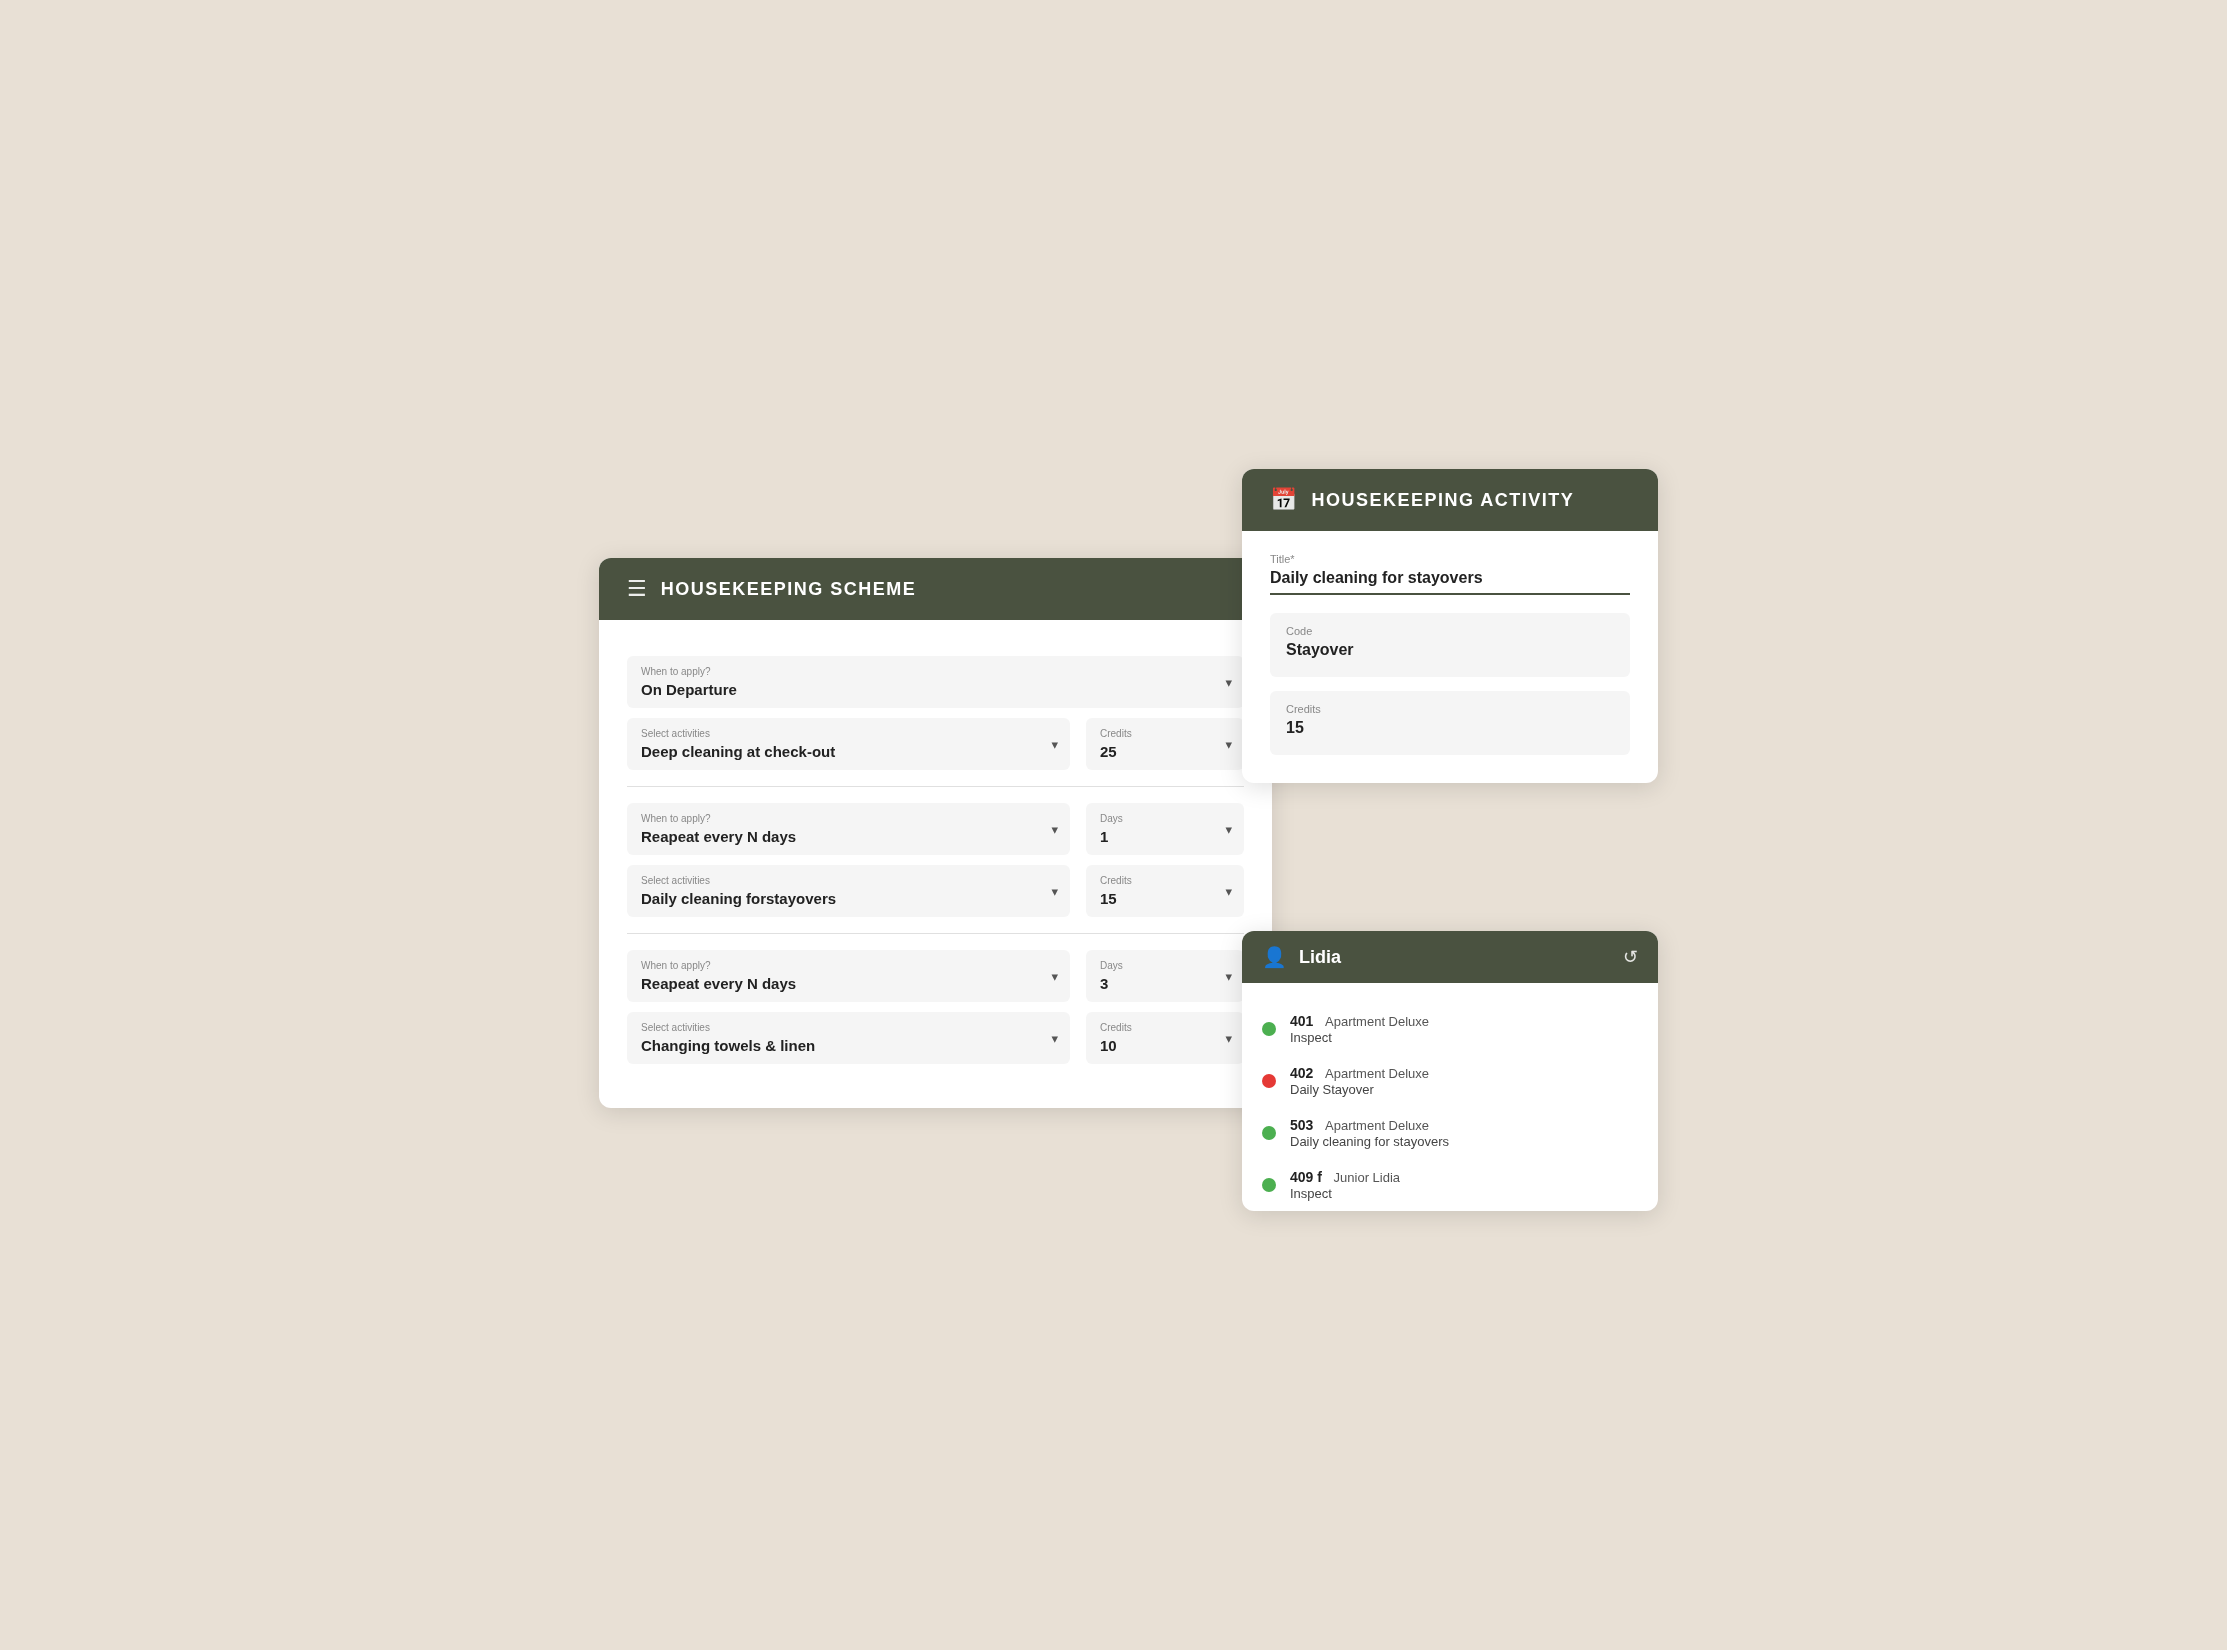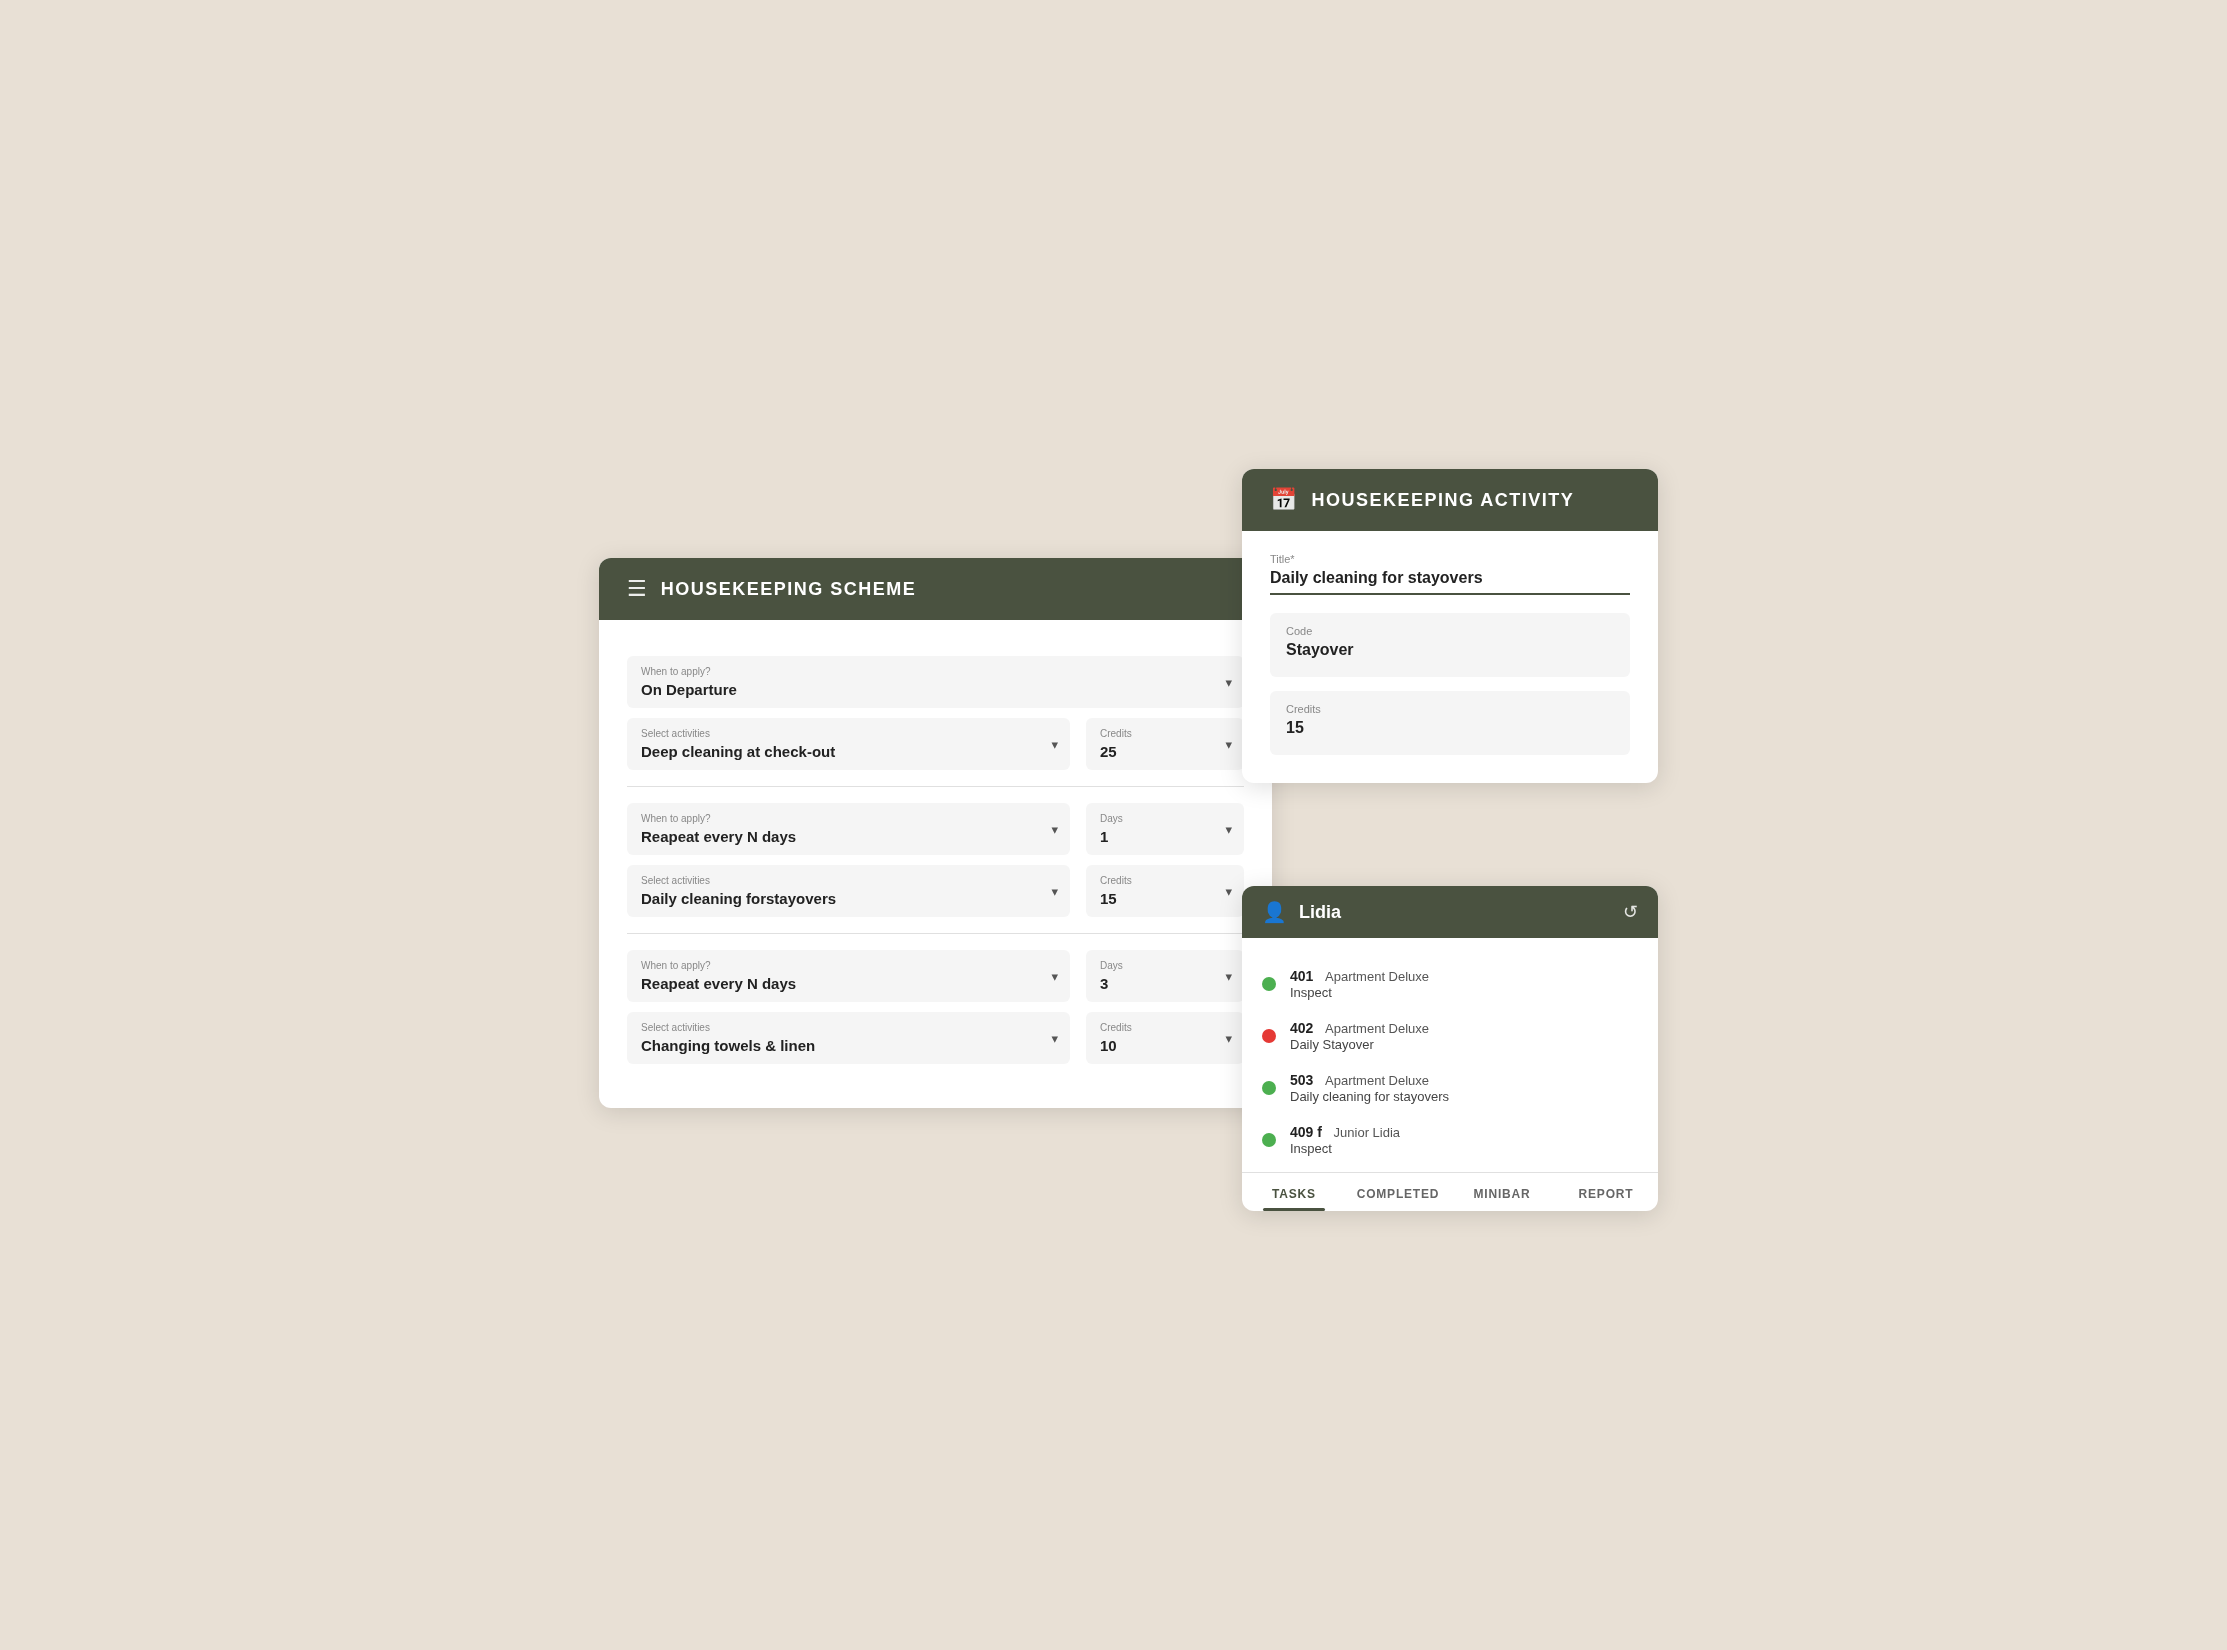--- a/index.html
+++ b/index.html
@@ -474,22 +474,16 @@
           <div class="task-room">
             <span>409 f</span>&nbsp;&nbsp;
             <span class="task-room-type">Junior Lidia</span>
           </div>
           <div class="task-activity">Inspect</div>
         </div>
       </div>
 
     </div>
 
-    <div class="lidia-tabs">
-      <div class="lidia-tab active">TASKS</div>
-      <div class="lidia-tab">COMPLETED</div>
-      <div class="lidia-tab">MINIBAR</div>
-      <div class="lidia-tab">REPORT</div>
-    </div>
   </div>
 
 </div>
 
 
 </body></html>

